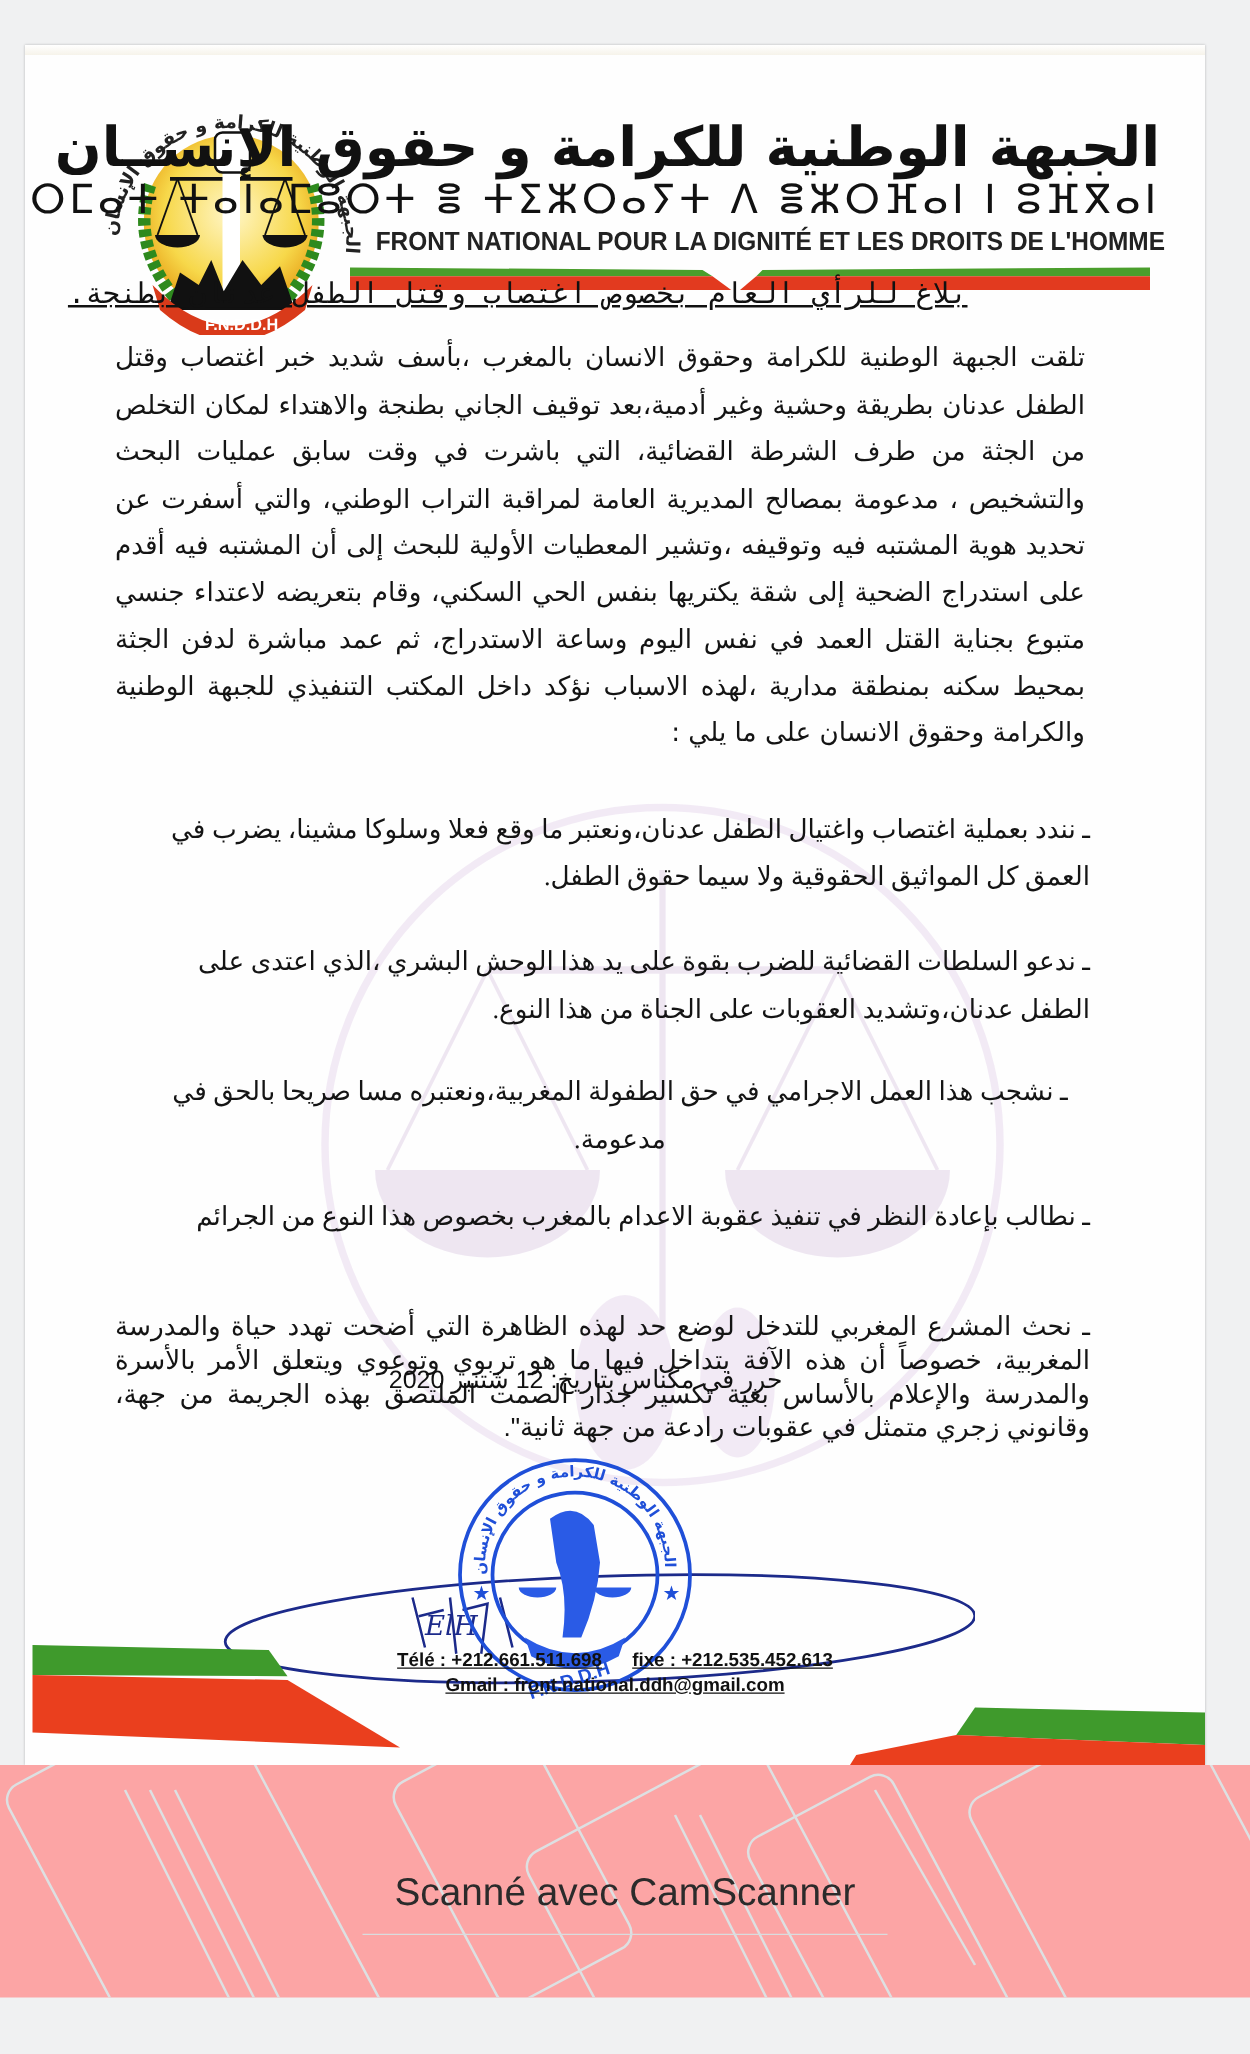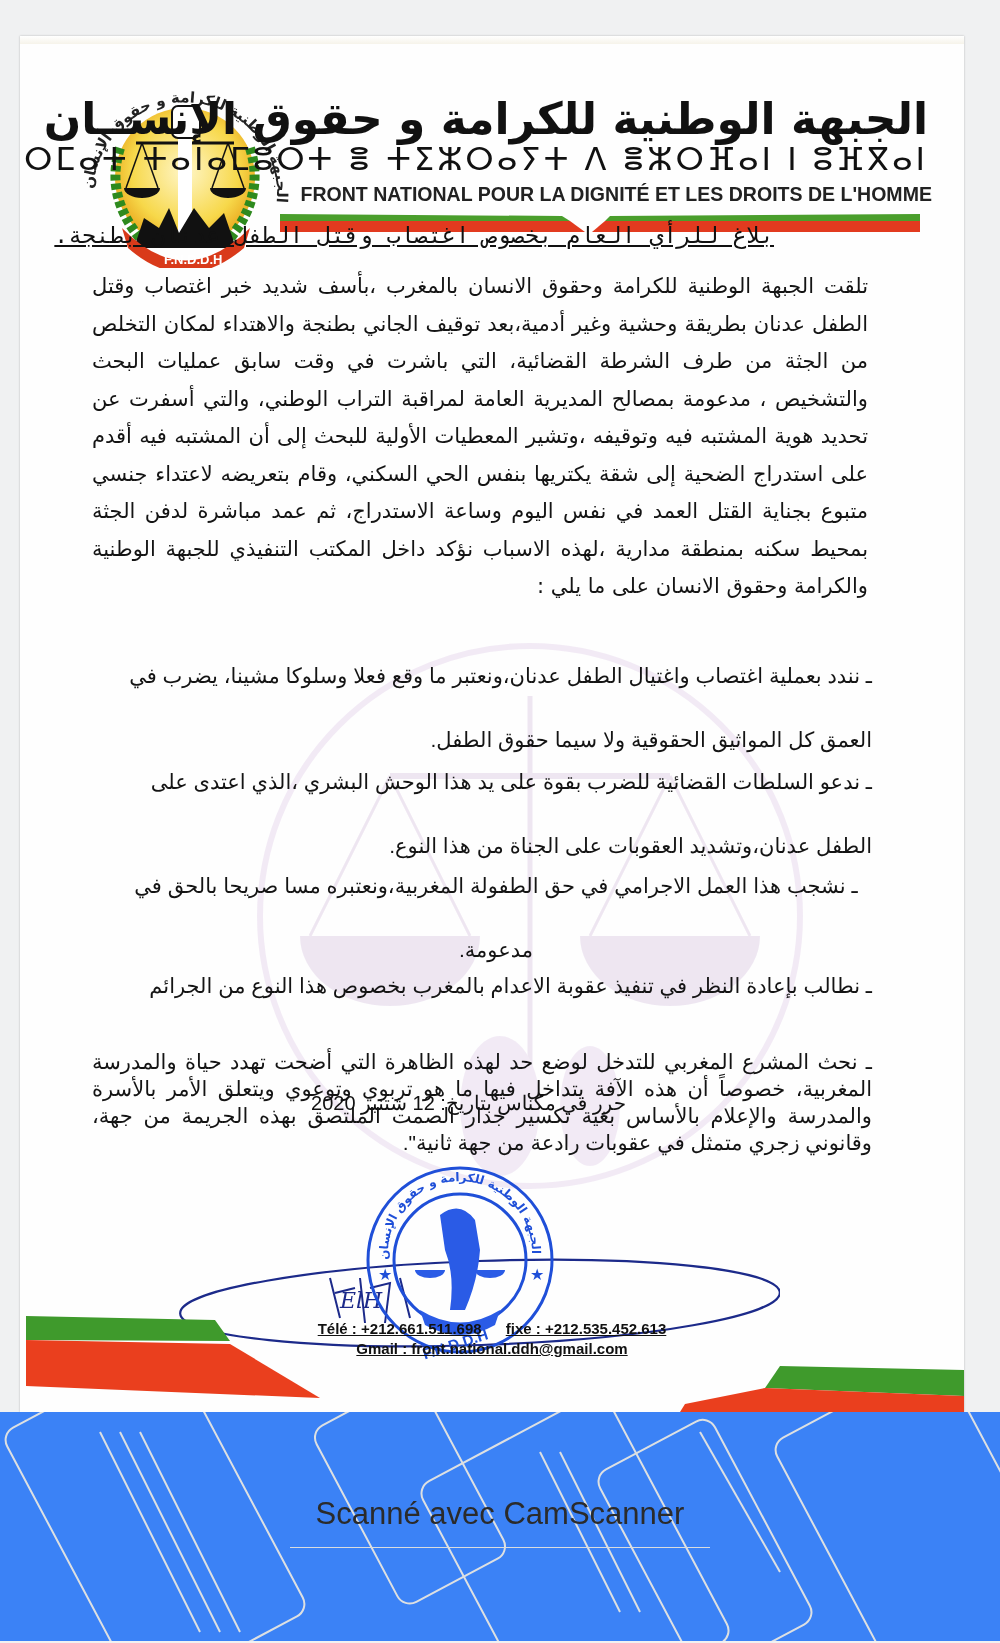--- a/index.html
+++ b/index.html
@@ -10,31 +10,31 @@
   .wm{position:absolute;left:230px;top:600px;width:560px;height:560px;opacity:.22;}
   
   .logo{position:absolute;left:44px;top:22px;width:240px;height:210px;}
   .hdr-ar{position:absolute;right:36px;top:57px;font-family:"DejaVu Sans",sans-serif;font-weight:bold;font-size:44px;color:#111;direction:rtl;white-space:nowrap;letter-spacing:0;}
   .hdr-tf{position:absolute;right:36px;top:104px;font-size:32px;color:#111;white-space:nowrap;letter-spacing:3px;font-family:"DejaVu Sans",sans-serif;}
   .hdr-fr{position:absolute;right:32px;top:146px;font-family:"Liberation Sans",sans-serif;font-weight:bold;font-size:21px;color:#222;white-space:nowrap;transform:scaleX(.93);transform-origin:right center;}
   .band{position:absolute;}
   .subject{position:absolute;right:190px;top:186px;font-size:23px;color:#111;direction:rtl;white-space:nowrap;text-decoration:underline;font-family:Liberation Mono, monospace;}
   .body{position:absolute;left:72px;right:96px;font-family:"DejaVu Sans",sans-serif;font-size:21px;color:#141414;direction:rtl;text-align:justify;}
   .p1{top:232px;line-height:37.5px;}
-  .item{position:absolute;left:100px;right:92px;direction:rtl;font-size:21px;line-height:64px;color:#141414;text-align:right;font-family:Liberation Sans, sans-serif;}
+  .item{position:absolute;left:100px;right:92px;direction:rtl;font-size:21px;line-height:38px;color:#141414;text-align:right;font-family:Liberation Serif, serif;}
   .i5{left:72px;line-height:27px;font-family:"Liberation Sans",sans-serif;font-size:21px;text-align:justify;}
   .place-date{position:absolute;right:338px;top:1055px;direction:rtl;font-size:20px;color:#111;white-space:nowrap;font-family:"Liberation Sans",sans-serif;}
   .stamp{position:absolute;left:340px;top:1124px;width:200px;height:200px;}
   .sig{position:absolute;left:140px;top:1212px;width:620px;height:110px;}
   .contacts{position:absolute;left:0;width:944px;text-align:center;font-family:"Liberation Sans",sans-serif;font-weight:bold;color:#111;}
   .c1{top:1284px;font-size:15px;}
   .c1 span{text-decoration:underline;margin:0 10px;}
   .c2{top:1304px;font-size:15px;text-decoration:underline;}
   .c3{top:1324px;font-size:14px;direction:rtl;text-decoration:underline;}
-  .scanner{position:absolute;left:0;top:1412px;width:1000px;height:229px;background:#3b82f6;overflow:hidden;}
+  .scanner{position:absolute;left:0;top:1412px;width:1000px;height:186px;background:#fca5a5;overflow:hidden;}
   .scanner-bg{position:absolute;left:0;top:0;width:1000px;height:231px;}
   .scanner-label{position:absolute;left:0;width:1000px;top:84px;text-align:center;font-family:"Liberation Sans",sans-serif;font-size:31px;color:#2b2b2b;}
   .scanner-rule{position:absolute;left:290px;width:420px;top:135px;height:1px;background:#d9dcde;}
 </style>
 </head>
 <body>
 
 <div class="paper">
   <div class="top-band"></div>
 

